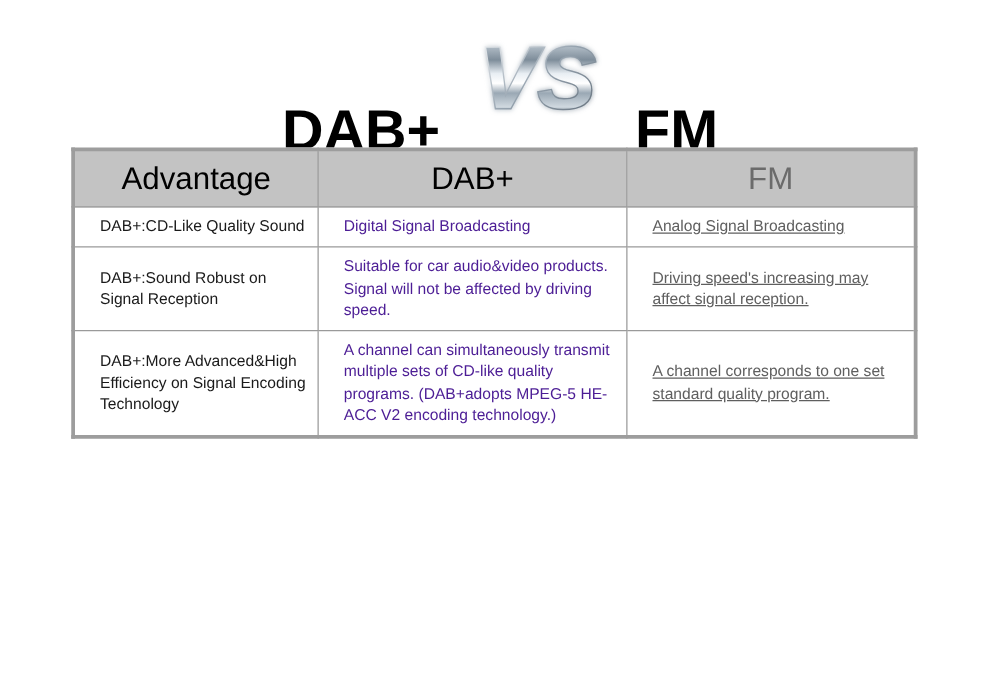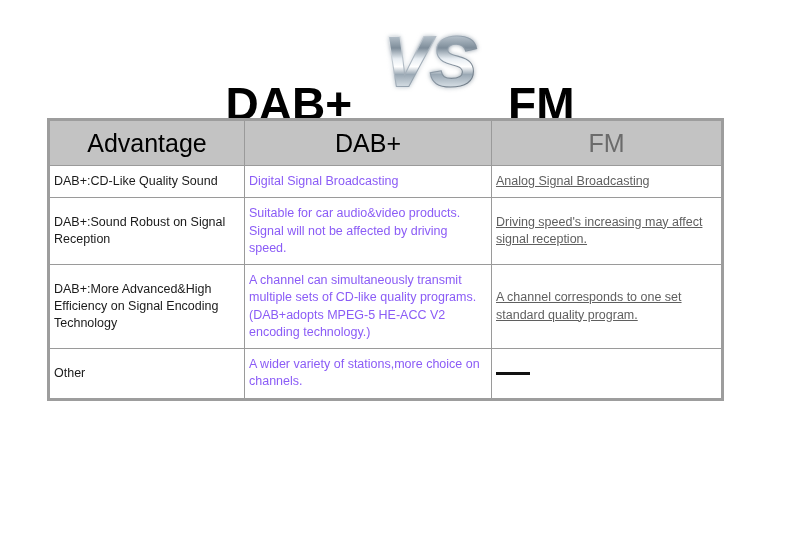--- a/index.html
+++ b/index.html
@@ -61,40 +61,40 @@
     position: absolute;
     left: 0;
     top: 0;
     width: 128px;
     height: 86px;
   }
 
   
   .table-wrap {
     position: absolute;
-    left: 47px;
+    left: 57px;
     top: 118px;
     width: 677px;
   }
   table.cmp {
     border-collapse: collapse;
     width: 677px;
     table-layout: fixed;
     background: #ffffff;
     border: 3px solid #9d9d9d;
   }
   table.cmp col.c1 { width: 196px; }
   table.cmp col.c2 { width: 247px; }
   table.cmp col.c3 { width: 231px; }
 
   table.cmp td,
   table.cmp th {
     border: 1px solid #9a9a9a;
     vertical-align: middle;
-    padding: 7px 8px 7px 4px;
+    padding: 7px 8px 7px 20px;
     font-family: "Liberation Sans", sans-serif;
   }
 
   
   tr.head th {
     background: #c3c3c3;
     border: 1px solid #9a9a9a;
     height: 44px;
     font-weight: normal;
     font-size: 25px;
@@ -106,21 +106,21 @@
   th.h-fm  { color: #6b6b6b; }
 
   
   td.col-adv {
     font-size: 12.5px;
     color: #1a1a1a;
     line-height: 1.38;
   }
   td.col-dab {
     font-size: 12.5px;
-    color: #8b5cf6;
+    color: #4c1d95;
     line-height: 1.38;
   }
   td.col-fm {
     font-size: 12.5px;
     color: #5f5f5f;
     line-height: 1.38;
     text-decoration: underline;
   }
   td.col-fm.dash {
     color: #000000;
@@ -209,25 +209,18 @@
         </tr>
 
 
         <tr>
           <td class="col-adv">DAB+:More Advanced&amp;High Efficiency on Signal Encoding Technology</td>
           <td class="col-dab">A channel can simultaneously transmit multiple sets of CD-like quality programs. (DAB+adopts MPEG-5 HE-ACC V2 encoding technology.)</td>
           <td class="col-fm">A channel corresponds to one set standard quality program.</td>
         </tr>
 
 
-        <tr>
-          <td class="col-adv">Other</td>
-          <td class="col-dab">A wider variety of stations,more choice on channels.</td>
-          <td class="col-fm dash">
-            <span class="dash-mark"></span>
-          </td>
-        </tr>
 
       </tbody>
     </table>
   </div>
 
 </div>
 
 </body></html>

